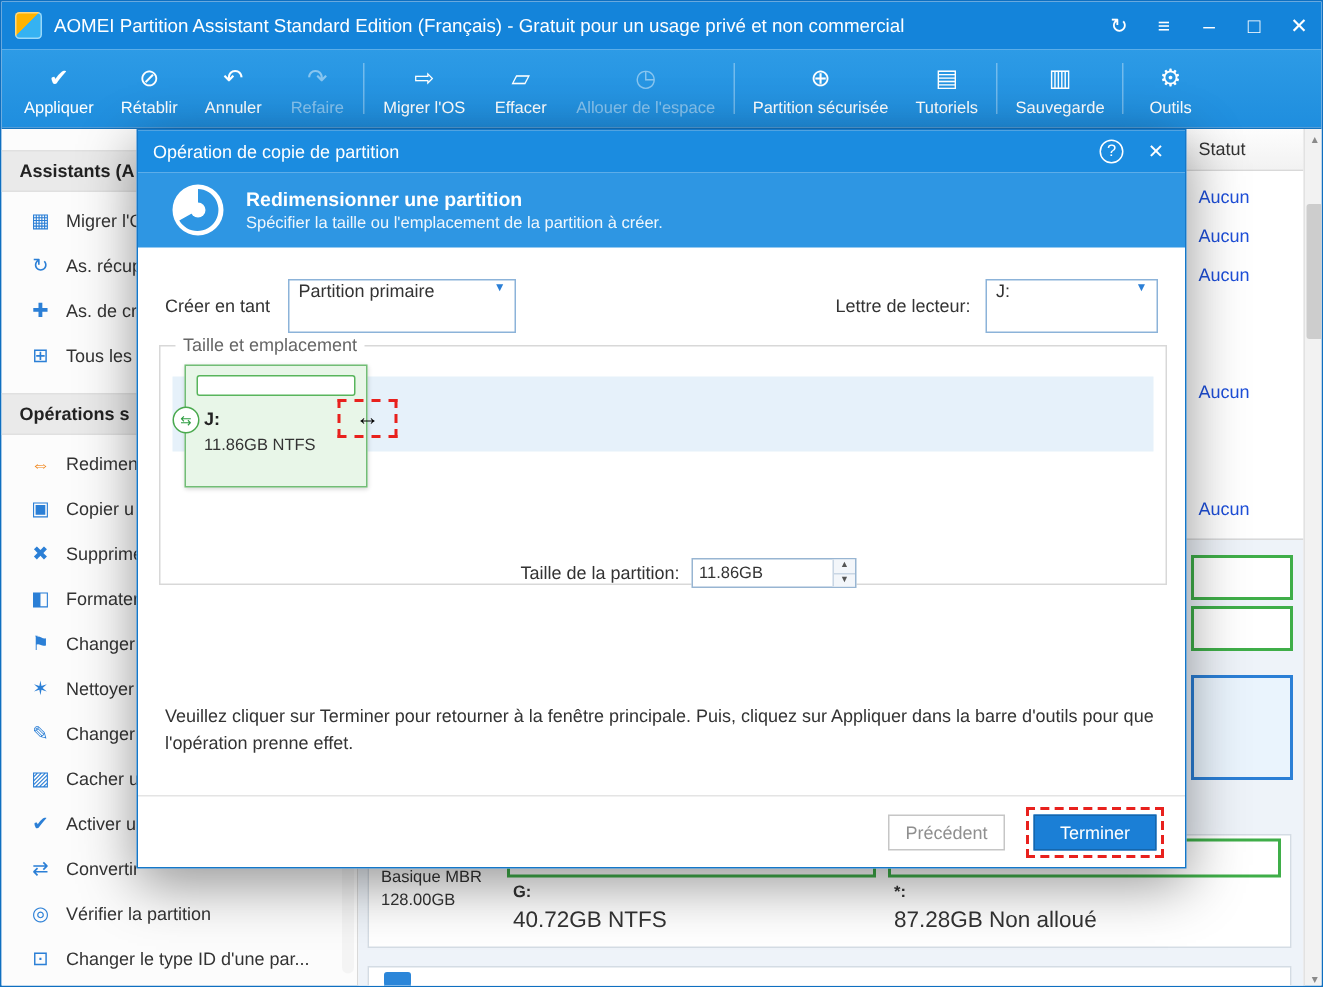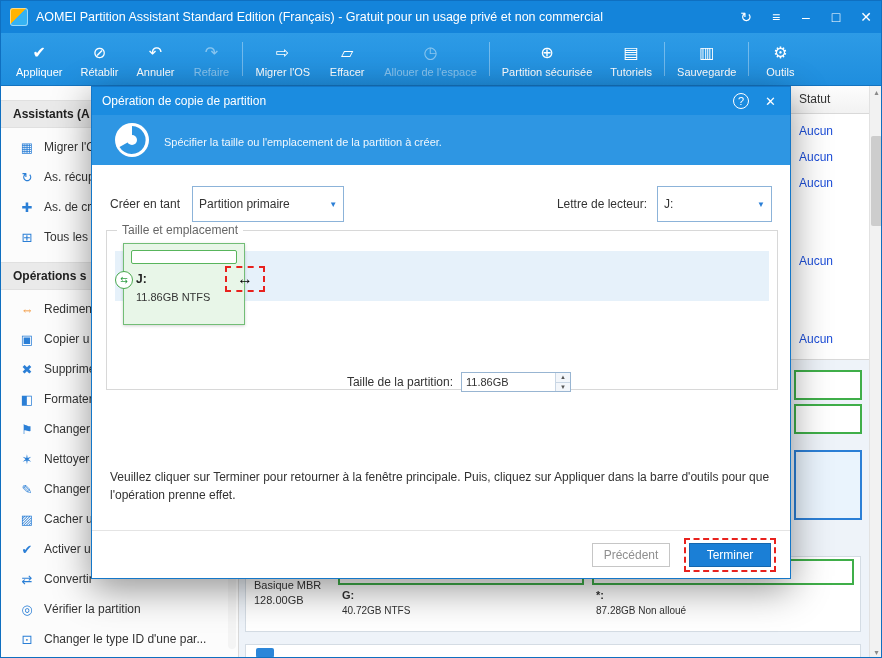--- a/index.html
+++ b/index.html
@@ -38,40 +38,40 @@
 .fragA{top:283px}.fragB{top:317px}
 .fragC{position:absolute;left:555px;top:363px;width:68px;height:70px;border:2px solid #2b7fd6;background:#eaf4fd}
 .disk-card{position:absolute;left:6px;top:469px;width:616px;height:76px;background:#fff;border:1px solid #d4dce4}
 .disk-info{position:absolute;left:8px;top:6px;width:92px;font-size:11px;line-height:15px}
 .disk-info .dname{font-weight:bold;font-size:12px;display:flex;align-items:center;gap:5px}
 .disk-icon{display:inline-block;width:18px;height:13px;background:#2b86d9;border-radius:2px;box-shadow:inset 0 -4px 0 #5fa9e6}
 .pcell-bar{position:absolute;top:2px;height:26px;border:2px solid #3fae49;background:#fff}
 .bar-g{left:92px;width:246px}
 .bar-u{left:346px;width:262px}
 .cell-l1{position:absolute;top:32px;font-weight:bold;font-size:11px}
-.cell-l2{position:absolute;top:48px;font-size:10px}
+.cell-l2{position:absolute;top:48px;font-size:15px}
 .disk-card2{position:absolute;left:6px;top:557px;width:616px;height:16px;background:#fff;border:1px solid #d4dce4;overflow:hidden;padding:3px 0 0 10px}
 
 .vscroll{position:absolute;left:868px;top:85px;width:14px;height:573px;background:#f2f2f2;border-left:1px solid #e2e2e2}
 .vs-arrow{position:absolute;left:0;width:13px;height:13px;color:#8a8a8a;font-size:8px;text-align:center;line-height:13px}
 .vs-up{top:0}.vs-down{bottom:0}
 .vs-up::before{content:"▴"}.vs-down::before{content:"▾"}
 .vs-thumb{position:absolute;left:1px;top:50px;width:11px;height:90px;background:#cdcdcd;border-radius:2px}
 
 .dialog{position:absolute;left:90px;top:85px;width:700px;height:493px;background:#fff;border:1px solid #1477c8;box-shadow:0 10px 36px rgba(0,0,0,.42);z-index:50}
 .dlg-titlebar{height:28px;background:#1b8ce0;color:#fff;display:flex;align-items:center;padding:0 10px;font-size:12px}
 .dlg-help{margin-left:auto;width:16px;height:16px;border:1px solid #fff;border-radius:50%;font-size:11px;display:flex;align-items:center;justify-content:center;margin-right:12px}
 .dlg-close{font-size:13px;padding:0 4px}
 .dlg-header{height:50px;background:#2e96e3;display:flex;align-items:center;gap:14px;padding-left:22px;color:#fff}
 .dlg-logo{width:36px;height:36px;flex:0 0 36px}
 .dlg-h-title{font-weight:bold;font-size:13px}
 .dlg-h-sub{font-size:11px;opacity:.92;margin-top:3px}
 .form-row{position:absolute;left:18px;right:18px;top:106px;height:22px;display:flex;align-items:center}
 .form-row label{white-space:nowrap}
-.select{display:flex;align-items:center;height:36px;background:#fff;border:1px solid #8cb3d9;padding:0 6px;font-size:12px}
+.select{display:flex;align-items:flex-start;height:36px;background:#fff;border:1px solid #8cb3d9;padding:0 6px;font-size:12px}
 .sel-create{width:152px;margin-left:12px}
 .sel-letter{width:115px;margin-left:10px}
 .select .caret{margin-left:auto;color:#2b7fd6;font-size:8px}
 .select .caret::before{content:"▼"}
 .lbl-right{margin-left:auto}
 .group{position:absolute;left:14px;top:143px;width:672px;height:160px;border:1px solid #d8d8d8}
 .legend{position:absolute;top:-8px;left:10px;background:#fff;padding:0 5px;color:#666;font-size:12px}
 .band{position:absolute;left:8px;right:8px;top:20px;height:50px;background:#e6f1fa}
 .part-block{position:absolute;left:16px;top:12px;width:122px;height:82px;background:#e8f6e8;border:1px solid #72bd76;box-shadow:0 1px 3px rgba(0,0,0,.18)}
 .part-inner{margin:6px 7px 0;height:14px;background:#fff;border:1px solid #58b55c;border-radius:2px}
@@ -290,20 +290,21 @@
   </div>
   <div class="dlg-header">
     <div class="dlg-logo">
       <svg viewBox="0 0 36 36" width="36" height="36">
           <circle cx="18" cy="18" r="17" fill="#fff"></circle>
           <path d="M18 4 A14 14 0 1 1 5.5 25 L18 18 Z" fill="#2e96e3"></path>
           <circle cx="18" cy="18" r="5" fill="#fff"></circle>
         </svg>
     </div>
     <div>
+      <div class="dlg-h-title">Redimensionner une partition</div>
       <div class="dlg-h-sub">Spécifier la taille ou l'emplacement de la partition à créer.</div>
     </div>
   </div>
 
   <div class="form-row">
     <label>Créer en tant</label>
     <div class="select sel-create">
       <span>Partition primaire</span>
       <span class="caret"></span>
     </div>

